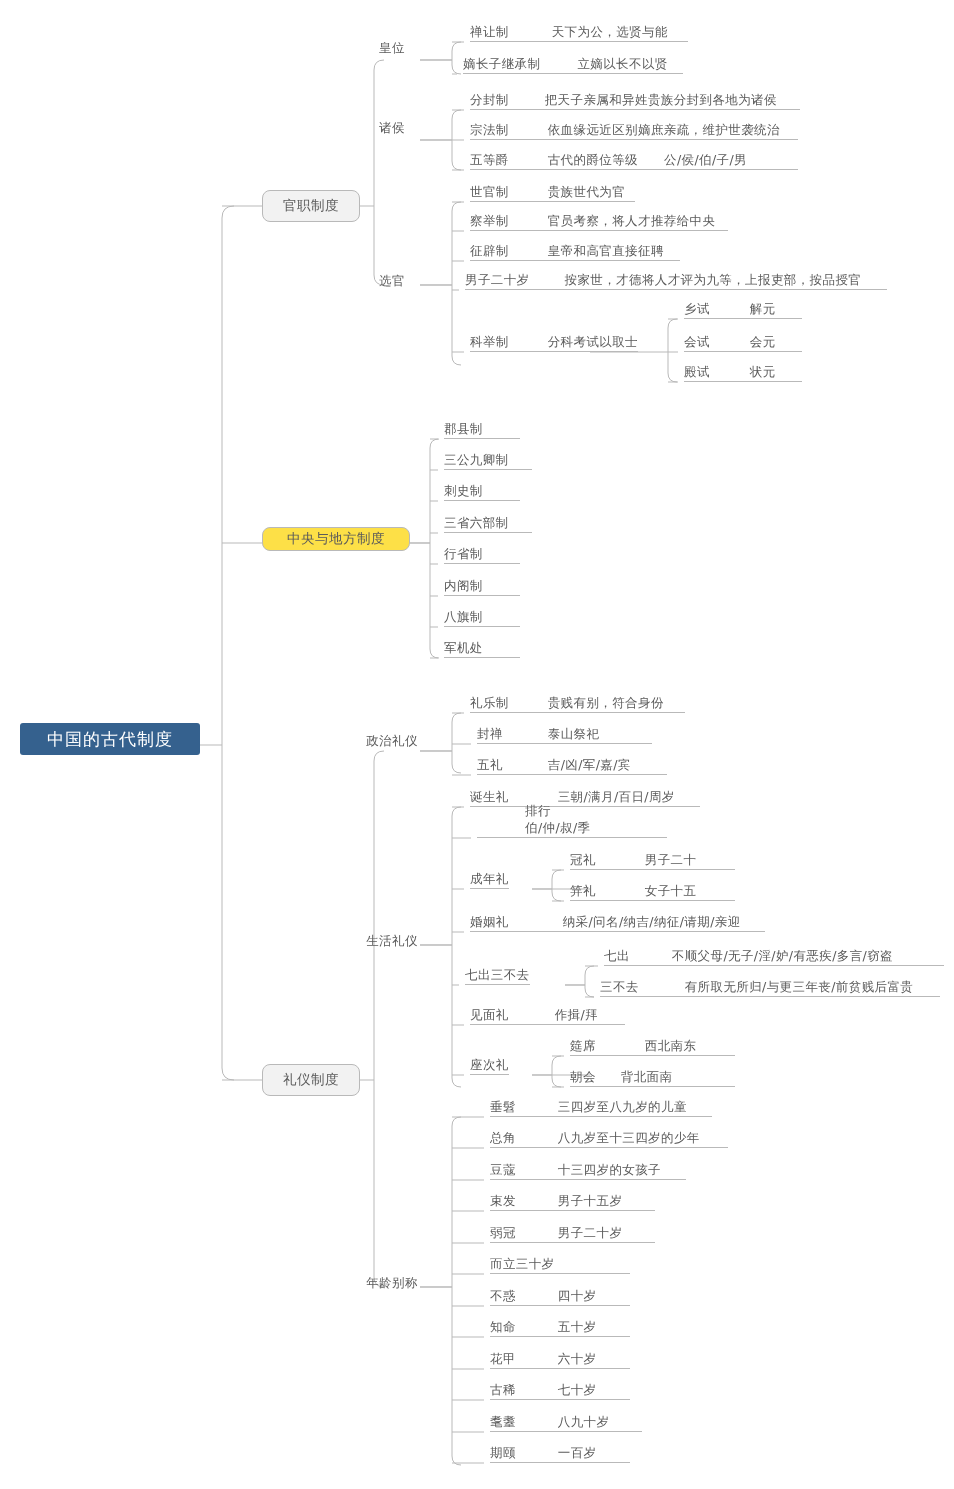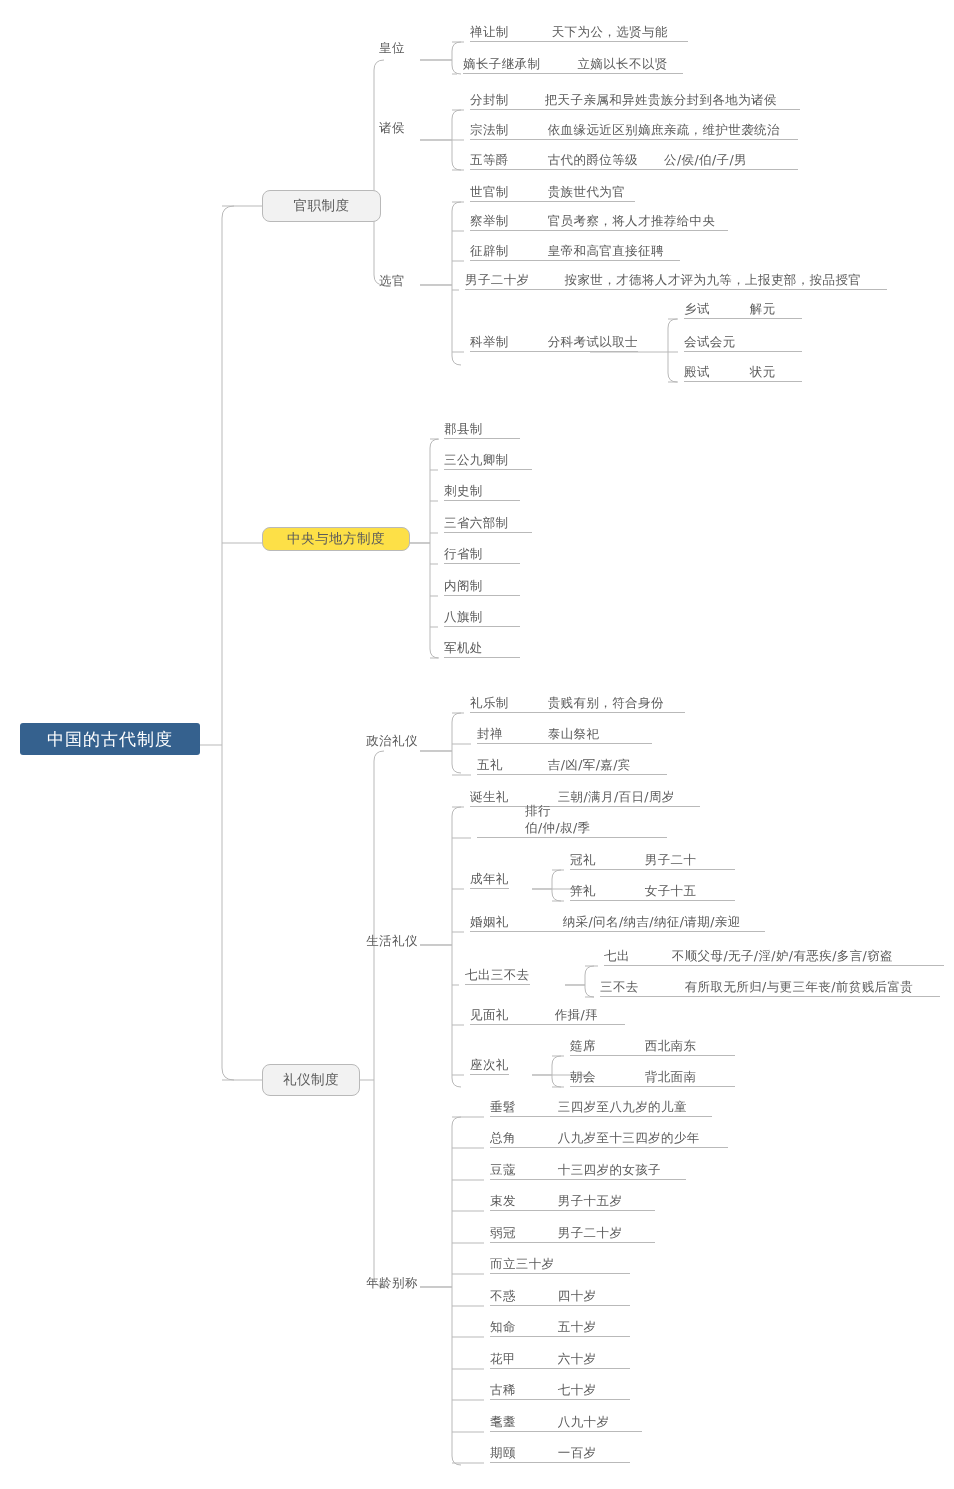--- a/index.html
+++ b/index.html
@@ -169,21 +169,21 @@
       <path d="M 452 1337 L 484 1337" fill="none" stroke="#b9b9b9" stroke-width="1"></path>
       <path d="M 452 1369 L 484 1369" fill="none" stroke="#b9b9b9" stroke-width="1"></path>
       <path d="M 452 1400 L 484 1400" fill="none" stroke="#b9b9b9" stroke-width="1"></path>
       <path d="M 452 1432 L 484 1432" fill="none" stroke="#b9b9b9" stroke-width="1"></path>
       <path d="M 452 1463 L 484 1463" fill="none" stroke="#b9b9b9" stroke-width="1"></path>
     </svg>
   <div id="nodes">
       <div class="root-node" style="left: 20px; top: 723px; width: 180px; height: 32px; background: rgb(53, 97, 142); color: rgb(255, 255, 255);">
         <span>中国的古代制度</span>
       </div>
-      <div class="l1-node" style="left: 262px; top: 190px; width: 119px; height: 32px; background: rgb(242, 242, 242); border-color: rgb(185, 185, 185); color: rgb(90, 90, 90);">
+      <div class="l1-node" style="left: 262px; top: 190px; width: 98px; height: 32px; background: rgb(242, 242, 242); border-color: rgb(185, 185, 185); color: rgb(90, 90, 90);">
         <span>官职制度</span>
       </div>
       <div class="l2-label" style="left: 392px; top: 48px; transform: translate(-50%, -50%); color: rgb(90, 90, 90);">皇位</div>
       <div class="leaf" style="left: 470px; top: 42px; border-bottom-color: rgb(185, 185, 185); color: rgb(90, 90, 90); min-width: 218px;">
         <span>禅让制</span>
         <span style="margin-left: 43px;">天下为公，选贤与能</span>
       </div>
       <div class="leaf" style="left: 463px; top: 74px; border-bottom-color: rgb(185, 185, 185); color: rgb(90, 90, 90); min-width: 220px;">
         <span>嫡长子继承制</span>
         <span style="margin-left: 37px;">立嫡以长不以贤</span>
@@ -222,21 +222,21 @@
       <div class="leaf" style="left: 470px; top: 352px; border-bottom-color: rgb(185, 185, 185); color: rgb(90, 90, 90); min-width: 0px;">
         <span>科举制</span>
         <span style="margin-left: 39px;">分科考试以取士</span>
       </div>
       <div class="leaf" style="left: 684px; top: 319px; border-bottom-color: rgb(185, 185, 185); color: rgb(90, 90, 90); min-width: 118px;">
         <span>乡试</span>
         <span style="margin-left: 40px;">解元</span>
       </div>
       <div class="leaf" style="left: 684px; top: 352px; border-bottom-color: rgb(185, 185, 185); color: rgb(90, 90, 90); min-width: 118px;">
         <span>会试</span>
-        <span style="">会元</span>
+        <span style="margin-left: 40px;">会元</span>
       </div>
       <div class="leaf" style="left: 684px; top: 382px; border-bottom-color: rgb(185, 185, 185); color: rgb(90, 90, 90); min-width: 118px;">
         <span>殿试</span>
         <span style="margin-left: 40px;">状元</span>
       </div>
       <div class="l1-node" style="left: 262px; top: 527px; width: 148px; height: 24px; background: #fde047; border-color: rgb(185, 185, 185); color: rgb(90, 90, 90);">
         <span>中央与地方制度</span>
       </div>
       <div class="leaf" style="left: 444px; top: 439px; border-bottom-color: rgb(185, 185, 185); color: rgb(90, 90, 90); min-width: 76px;">
         <span>郡县制</span>
@@ -319,21 +319,21 @@
       </div>
       <div class="leaf" style="left: 470px; top: 1075px; border-bottom-color: rgb(185, 185, 185); color: rgb(90, 90, 90); min-width: 0px;">
         <span>座次礼</span>
       </div>
       <div class="leaf" style="left: 570px; top: 1056px; border-bottom-color: rgb(185, 185, 185); color: rgb(90, 90, 90); min-width: 165px;">
         <span>筵席</span>
         <span style="margin-left: 49px;">西北南东</span>
       </div>
       <div class="leaf" style="left: 570px; top: 1087px; border-bottom-color: rgb(185, 185, 185); color: rgb(90, 90, 90); min-width: 165px;">
         <span>朝会</span>
-        <span style="margin-left: 49px;">背北面南</span>
+        <span style="margin-left: 25px;">背北面南</span>
       </div>
       <div class="l2-label" style="left: 392px; top: 1283px; transform: translate(-50%, -50%); color: rgb(90, 90, 90);">年龄别称</div>
       <div class="leaf" style="left: 490px; top: 1117px; border-bottom-color: rgb(185, 185, 185); color: rgb(90, 90, 90); min-width: 222px;">
         <span>垂髫</span>
         <span style="margin-left: 42px;">三四岁至八九岁的儿童</span>
       </div>
       <div class="leaf" style="left: 490px; top: 1148px; border-bottom-color: rgb(185, 185, 185); color: rgb(90, 90, 90); min-width: 238px;">
         <span>总角</span>
         <span style="margin-left: 42px;">八九岁至十三四岁的少年</span>
       </div>

